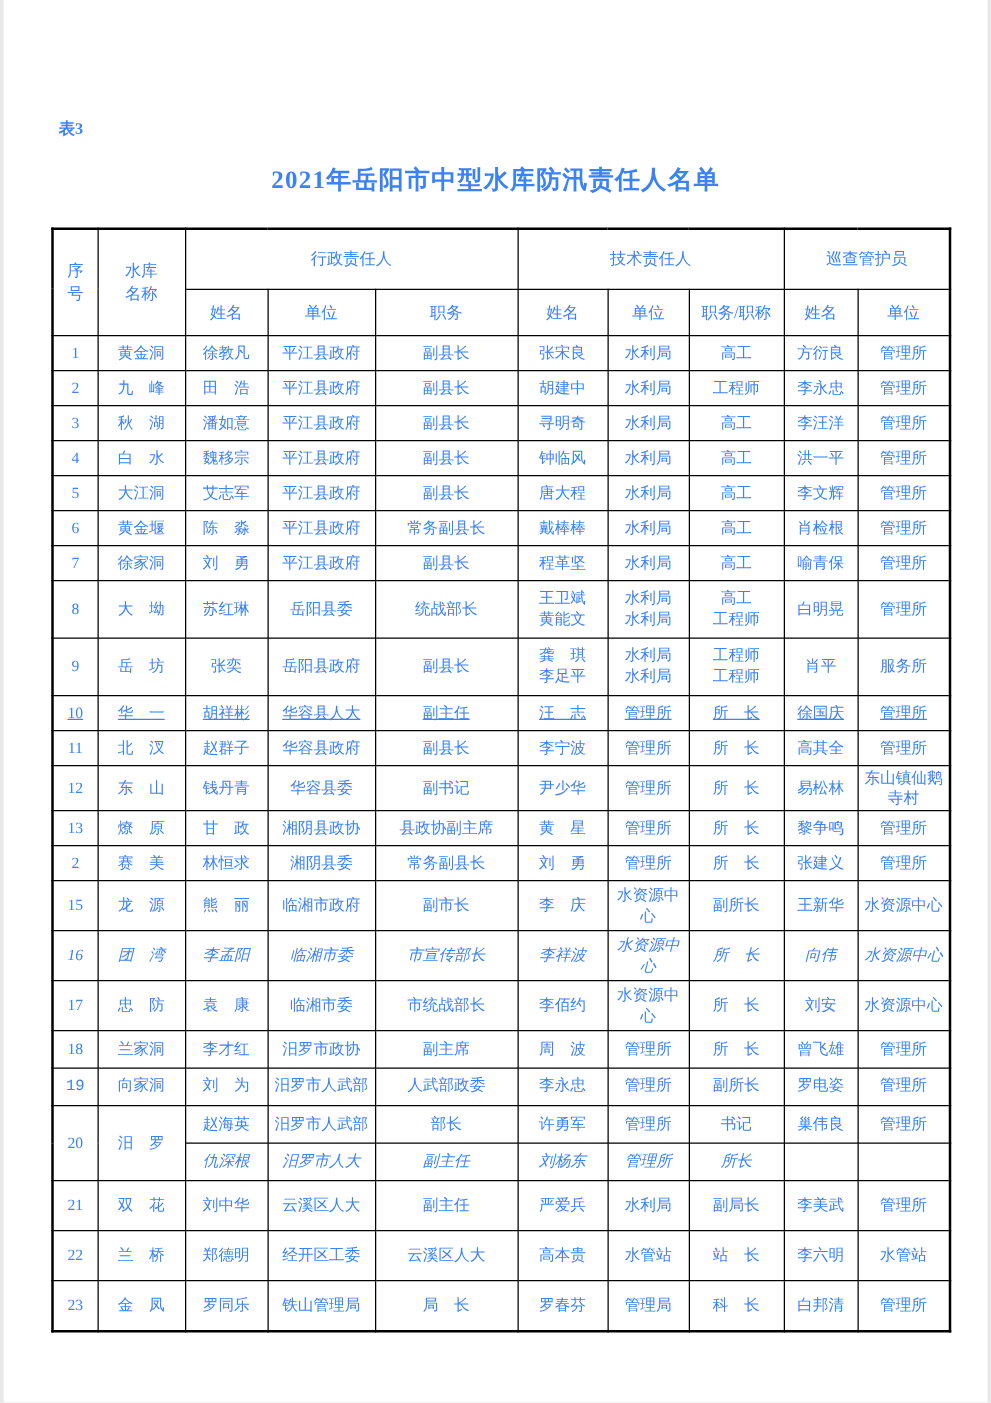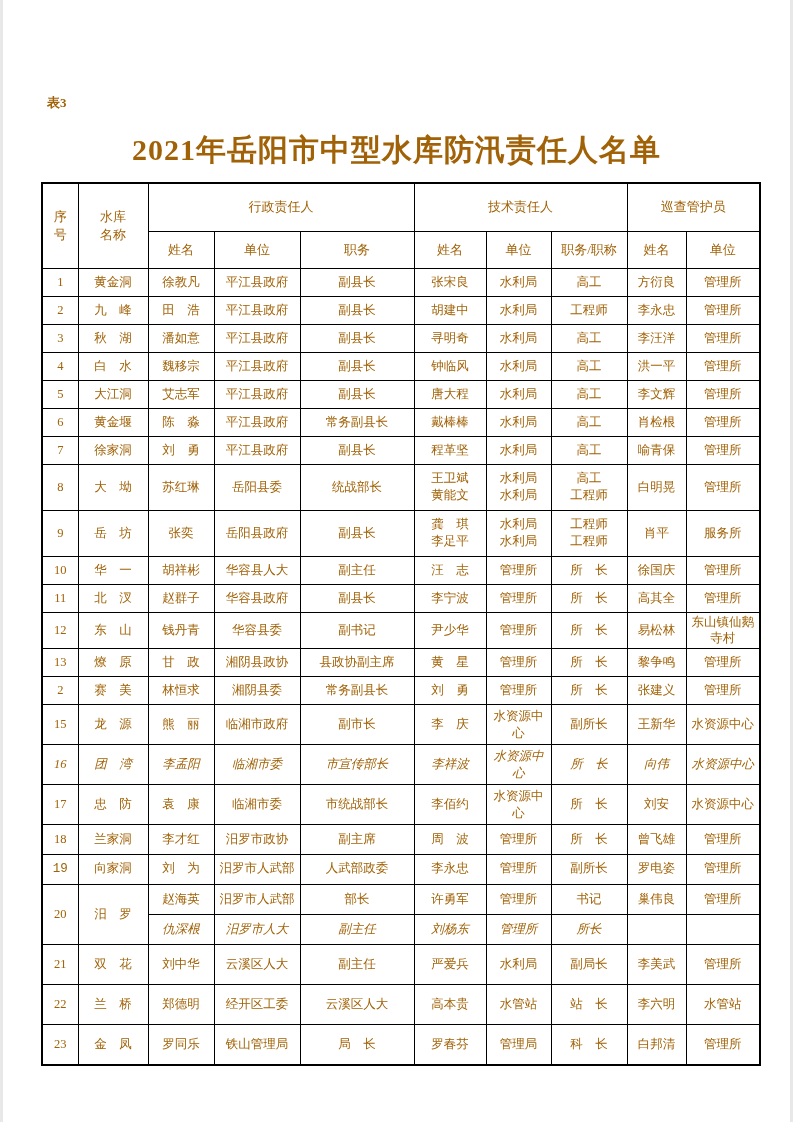--- a/index.html
+++ b/index.html
@@ -3,37 +3,37 @@
 <meta charset="utf-8">
 <style>
   html, body { margin: 0; padding: 0; background: #e8e8e8; }
   .page {
     position: relative;
     width: 787px;
     height: 1122px;
     margin: 0 auto;
     background: #ffffff;
     font-family: "Liberation Serif", "DejaVu Serif", serif;
-    color: #a16207;
+    color: #3b82f6;
     overflow: hidden;
   }
   .table-label {
     position: absolute;
     left: 44px;
     top: 94px;
     font-size: 13px;
     font-weight: bold;
   }
   .doc-title {
     position: absolute;
     left: 0;
     top: 130px;
     width: 100%;
     text-align: center;
-    font-size: 30px;
+    font-size: 20px;
     font-weight: bold;
     letter-spacing: 1px;
   }
   table.roster {
     position: absolute;
     left: 38px;
     top: 182px;
     width: 718px;
     border-collapse: collapse;
     table-layout: fixed;
@@ -206,21 +206,21 @@
           <td>副县长</td>
           <td>龚　琪
 李足平</td>
           <td>水利局
 水利局</td>
           <td>工程师
 工程师</td>
           <td>肖平</td>
           <td>服务所</td>
         </tr>
-        <tr style="height: 28px;">
+        <tr style="height: 28px; text-decoration: underline;">
           <td rowspan="1">10</td>
           <td rowspan="1">华　一</td>
           <td>胡祥彬</td>
           <td>华容县人大</td>
           <td>副主任</td>
           <td>汪　志</td>
           <td>管理所</td>
           <td>所　长</td>
           <td>徐国庆</td>
           <td>管理所</td>

